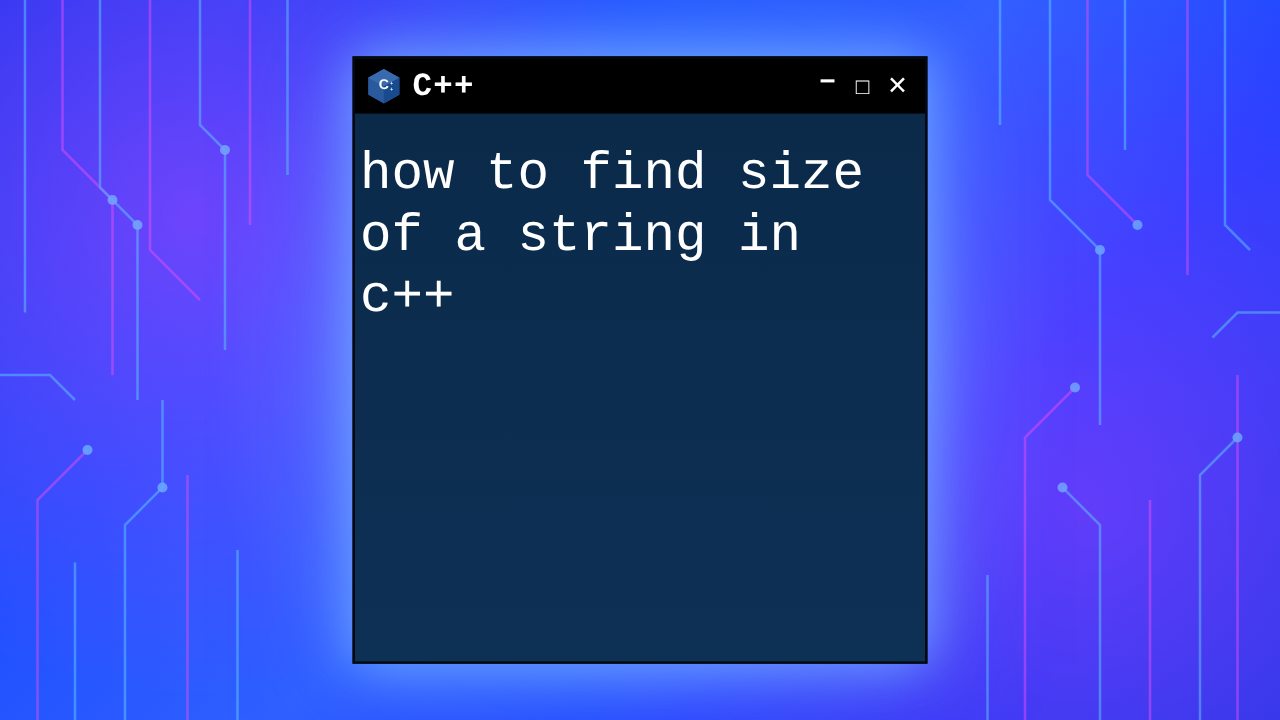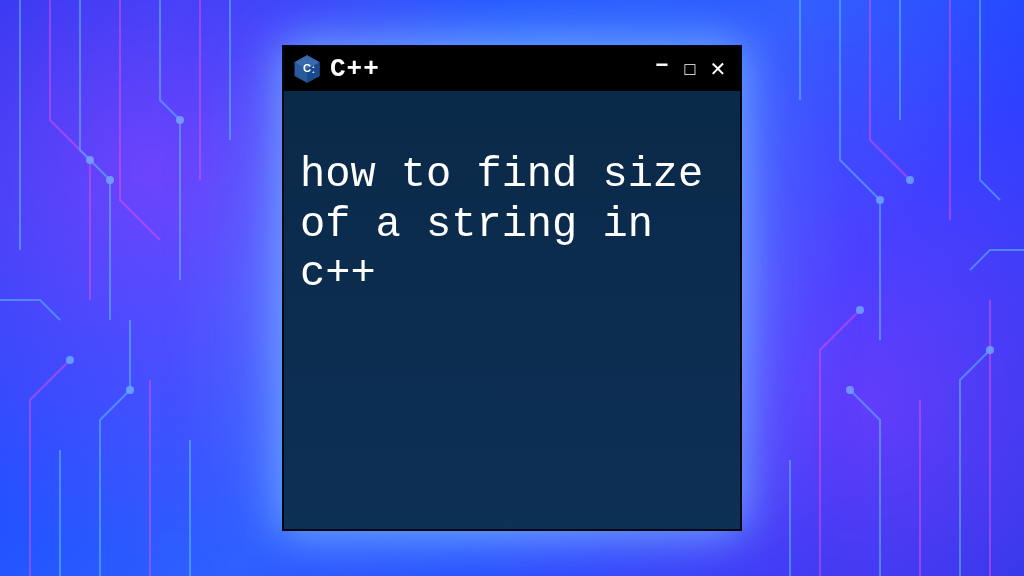--- a/index.html
+++ b/index.html
@@ -74,29 +74,28 @@
       font-family: Arial, sans-serif;
       align-items: center;
     }
     .window-controls span {
       width: 24px;
       text-align: center;
       line-height: 1;
     }
     .terminal-body {
       flex: 1;
-      padding: 24px 16px;
+      padding: 24px 4px;
       color: #ffffff;
       font-family: 'Consolas', 'Courier New', monospace;
       font-size: 42px;
       line-height: 1.18;
       white-space: pre-wrap;
       word-break: break-word;
       background: linear-gradient(180deg, #0b2a4a 0%, #0d3055 100%);
-      margin-top: 36px;
     }
   </style>
 </head>
 <body>
 
 <div class="background"></div>
 
 <div class="circuit-lines">
   <svg viewBox="0 0 1024 576" preserveAspectRatio="none">
     <g stroke="#ff50ff" stroke-width="2" fill="none" opacity="0.7">

